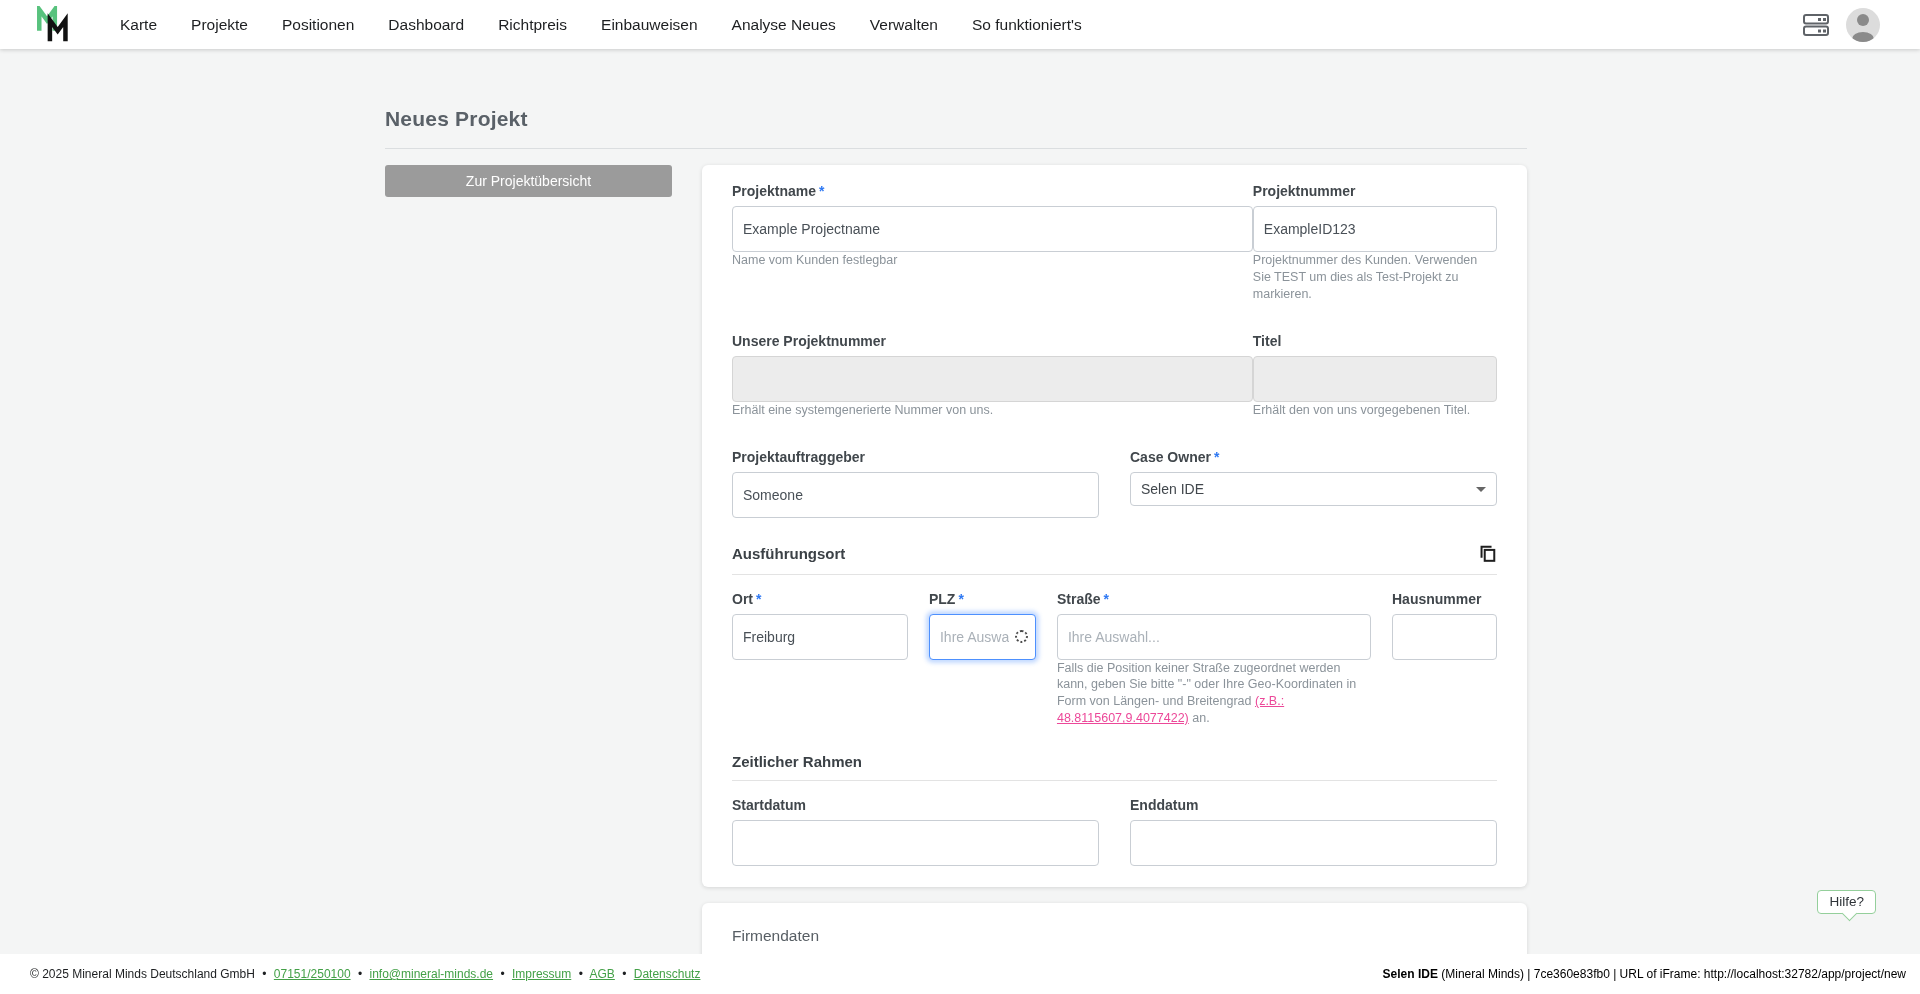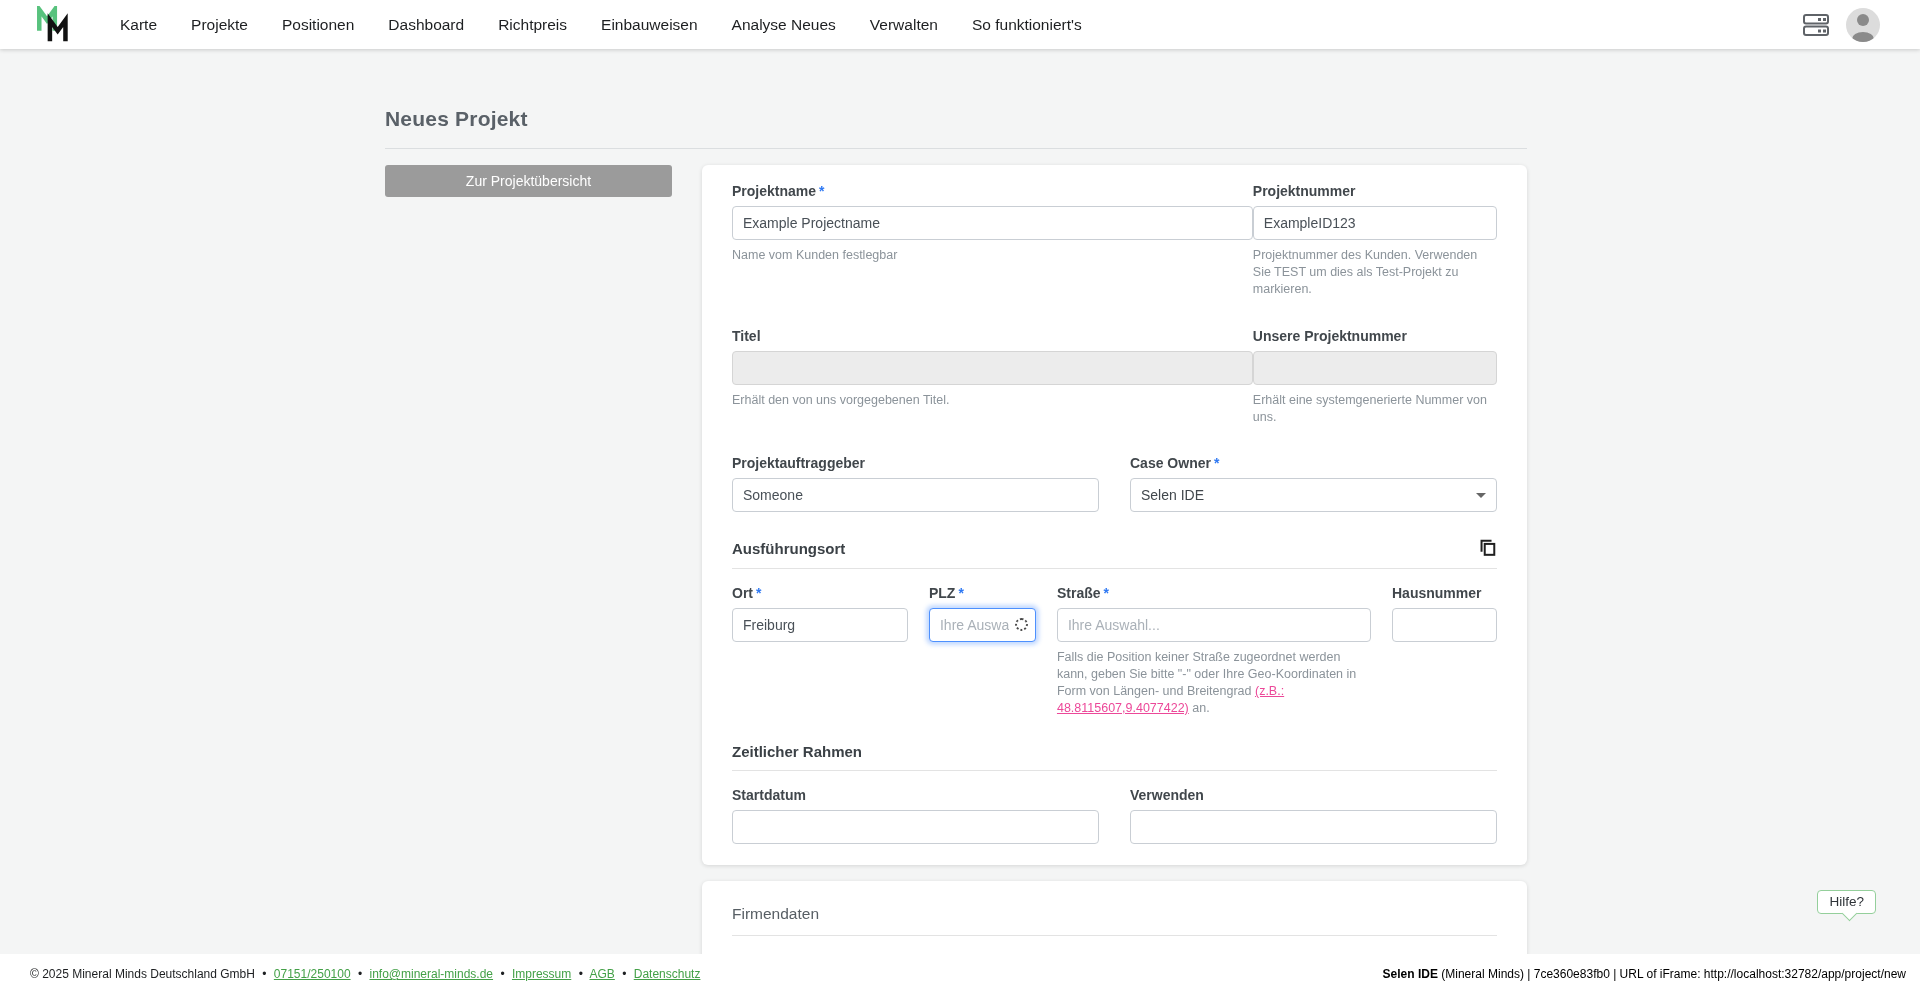--- a/index.html
+++ b/index.html
@@ -34,25 +34,25 @@
   .card { background:#fff; border-radius:6px; box-shadow:0 1px 4px rgba(0,0,0,.13); padding:18px 30px 21px; }
   .card2 { margin-top:16px; padding:24px 30px 60px; }
 
   
   .grid-r1 { display:grid; grid-template-columns:514fr 241fr; margin-bottom:30px; }
   .grid-half { display:grid; grid-template-columns:1fr 1fr; gap:31px; margin-bottom:30px; }
   .grid-addr { display:grid; grid-template-columns:181fr 110fr 323fr 108fr; gap:21px; margin-bottom:0; }
   .grid-last { margin-bottom:0; }
   .fld label { display:block; font-size:14px; font-weight:700; color:#41474c; margin-bottom:7px; }
   .req { color:#2f79f3; font-weight:700; margin-left:3px; }
-  .inp { width:100%; height:34px; border:1px solid #c9ced4; border-radius:4px; padding:0 10px;
+  .inp { width:100%; height:46px; border:1px solid #c9ced4; border-radius:4px; padding:0 10px;
     font-size:14px; font-family:inherit; color:#495057; background:#fff; outline:none; }
   .inp::placeholder { color:#aab1b8; }
   .inp:disabled, .inp.disabled { background:#ececec; border-color:#d5d5d5; }
-  .hint { font-size:12.5px; color:#8b939a; line-height:1.35; margin-top:7px; }
+  .hint { font-size:12.5px; color:#8b939a; line-height:1.35; }
   .hint .lighter { color:#ec4899;text-decoration:underline; }
   .selectbox { position:relative; width:100%; height:34px; border:1px solid #c9ced4; border-radius:4px;
     padding:0 26px 0 10px; font-size:14px; color:#41474c; background:#fff; display:flex; align-items:center; cursor:pointer; }
   .selectbox .caret { position:absolute; right:10px; top:50%; margin-top:-2px; width:0; height:0;
     border-left:5px solid transparent; border-right:5px solid transparent; border-top:5px solid #666; }
   .plz-wrap { position:relative; }
   .inp.focused { border-color:#4d90fe; box-shadow:0 0 4px 3px rgba(77,144,254,.33); padding-right:26px; }
   .spinner { position:absolute; right:8px; top:50%; margin-top:-7px; width:13px; height:13px;
     border:2px dotted #4a4a4a; border-radius:50%; }
 
@@ -137,28 +137,28 @@
           </div>
           <div class="fld">
             <label>Projektnummer</label>
             <input class="inp" type="text" value="ExampleID123" style="">
             <div class="hint">Projektnummer des Kunden. Verwenden Sie TEST um dies als Test-Projekt zu markieren.</div>
           </div>
         </div>
 
         <div class="grid-r1">
           <div class="fld">
+            <label>Unsere Projektnummer</label>
+            <input class="inp disabled" type="text" disabled="" style="">
+            <div class="hint">Erhält eine systemgenerierte Nummer von uns.</div>
+          </div>
+          <div class="fld">
             <label>Titel</label>
             <input class="inp disabled" type="text" disabled="" style="">
             <div class="hint">Erhält den von uns vorgegebenen Titel.</div>
-          </div>
-          <div class="fld">
-            <label>Unsere Projektnummer</label>
-            <input class="inp disabled" type="text" disabled="" style="">
-            <div class="hint">Erhält eine systemgenerierte Nummer von uns.</div>
           </div>
         </div>
 
         <div class="grid-half" style="margin-bottom:0;">
           <div class="fld">
             <label>Projektauftraggeber</label>
             <input class="inp" type="text" value="Someone" style="">
           </div>
           <div class="fld">
             <label><span>Case Owner</span><span class="req">*</span></label>
@@ -207,21 +207,21 @@
           <span class="section-title">Zeitlicher Rahmen</span>
         </div>
         <hr class="section-rule">
 
         <div class="grid-half grid-last">
           <div class="fld">
             <label>Startdatum</label>
             <input class="inp" type="text" style="">
           </div>
           <div class="fld">
-            <label>Verwenden</label>
+            <label>Enddatum</label>
             <input class="inp" type="text" style="">
           </div>
         </div>
       </section>
 
       <section class="card card2">
         <div class="card2-title">Firmendaten</div>
         <hr class="card2-rule">
       </section>
     </div>

